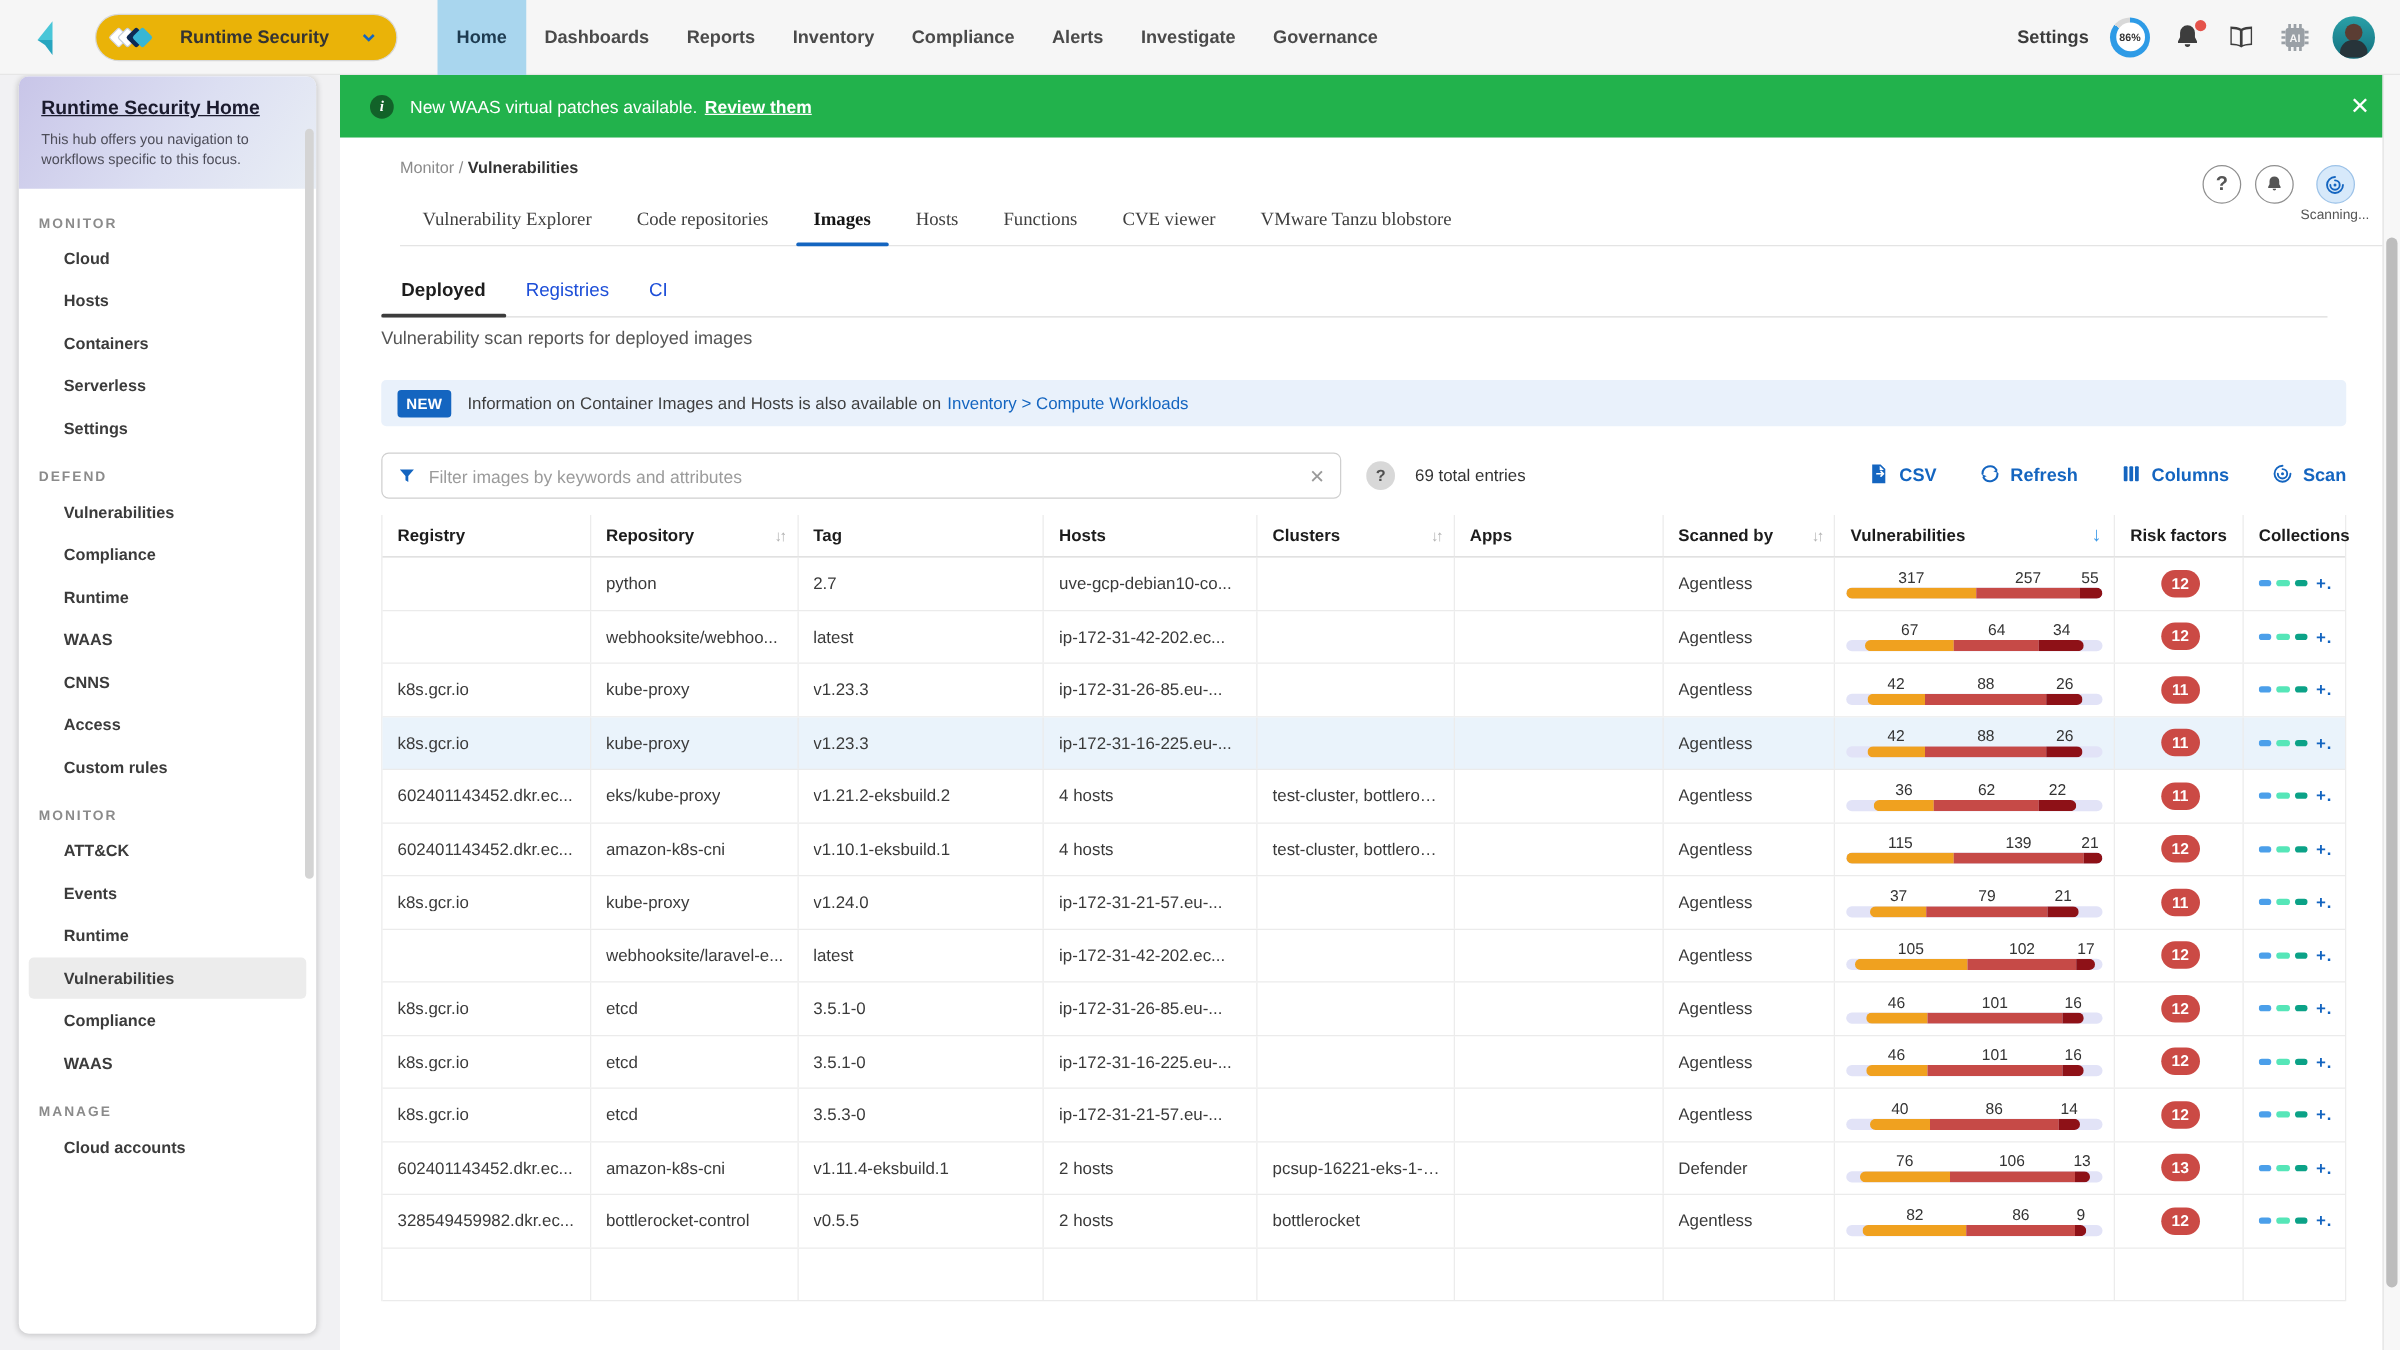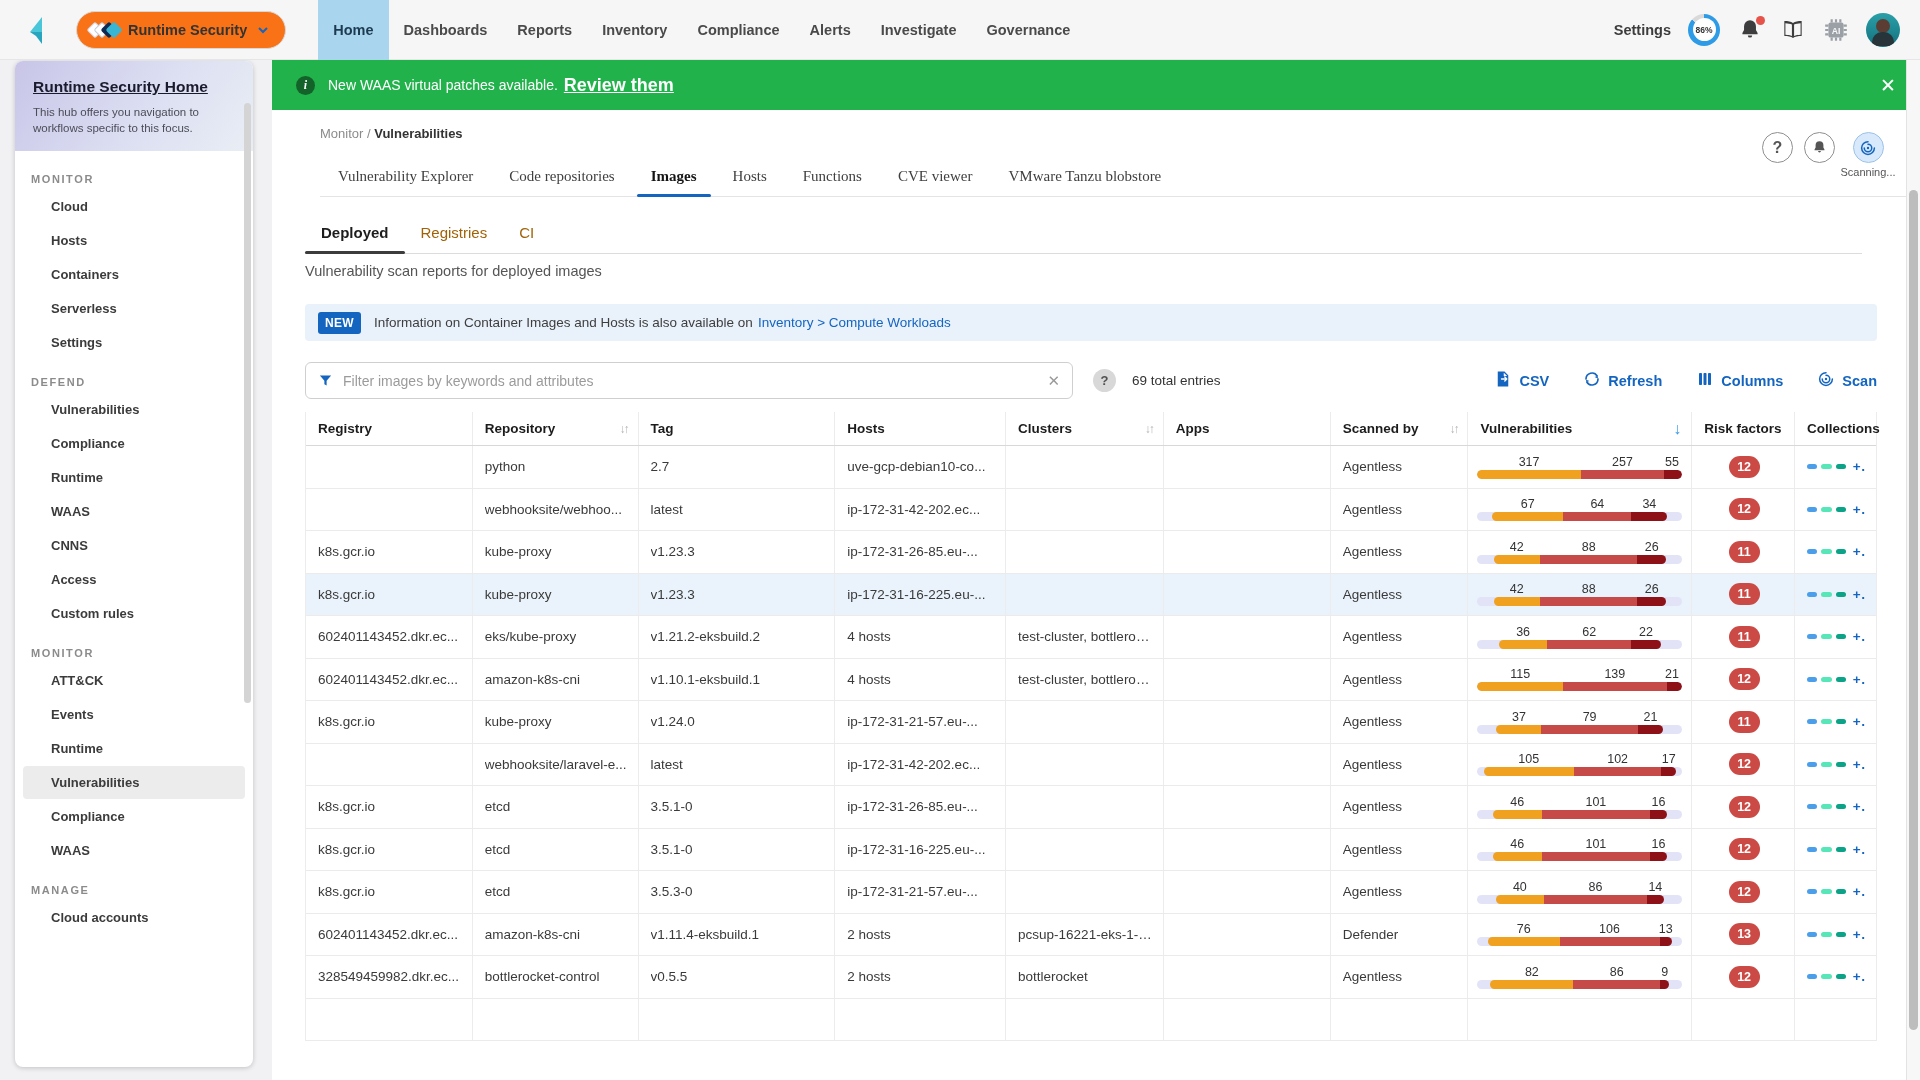--- a/index.html
+++ b/index.html
@@ -4,21 +4,21 @@
 <style>
   * { margin:0; padding:0; box-sizing:border-box; }
   html,body { width:1920px; height:1080px; overflow:hidden;
     font-family:"Liberation Sans", sans-serif; background:#f2f2f2; color:#333; }
   .app { position:relative; width:1920px; height:1080px; }
 
   
   .topnav { position:absolute; top:0; left:0; right:0; height:60px; background:#f6f6f6;
     border-bottom:1px solid #e6e6e6; display:flex; align-items:center; padding:0 20px; z-index:30; }
   .logo { width:26px; height:30px; margin-left:8px; flex:0 0 auto; }
-  .ctx-switch { display:flex; align-items:center; gap:8px; background:#f97316; border:1px solid #d8d8d8;
+  .ctx-switch { display:flex; align-items:center; gap:24px; background:#eab308; border:1px solid #d8d8d8;
     border-radius:19px; height:38px; padding:0 14px 0 12px; margin-left:22px; cursor:pointer; }
   .diamonds { display:flex; align-items:center; }
   .dia { width:12px; height:12px; transform:rotate(45deg); border-radius:2px; }
   .dia.o1 { background:#fff; border:1.5px solid #d3d5e0; }
   .dia.o2 { background:#fff; border:1.5px solid #c3ccd8; margin-left:-5px; }
   .dia.navy { background:#0e2a52; margin-left:-5px; }
   .dia.cyan { background:#38b6d4; margin-left:-7px; }
   .ctx-label { font-size:14.5px; font-weight:700; color:#333; white-space:nowrap; }
   .chev { color:var(--accent); width:16px; height:16px; }
   .main-nav { display:flex; align-items:center; margin-left:32px; height:100%; }
@@ -45,21 +45,21 @@
   .avatar .body { position:absolute; left:50%; top:19px; transform:translateX(-50%);
     width:22px; height:14px; border-radius:10px 10px 0 0; background:#27343a; }
 
   
   .banner { position:absolute; top:60px; left:272px; right:0; height:50px; background:var(--green);
     display:flex; align-items:center; padding:0 24px; color:#fff; z-index:20; }
   .banner .info-ic { width:19px; height:19px; border-radius:50%; background:rgba(0,0,0,.45);
     color:#fff; font-size:12px; font-weight:700; display:flex; align-items:center;
     justify-content:center; font-family:"Liberation Serif", serif; font-style:italic; }
   .banner-text { font-size:14px; margin-left:13px; }
-  .banner-link { font-size:18px; font-weight:700; text-decoration:underline; color:#fff;
+  .banner-link { font-size:14px; font-weight:700; text-decoration:underline; color:#fff;
     margin-left:6px; cursor:pointer; }
   .banner-close { margin-left:auto; font-size:19px; color:#fff; cursor:pointer; line-height:1;
     background:none; border:none; font-family:inherit; }
 
   
   .sidebar-col { position:absolute; top:60px; left:0; width:272px; bottom:0; background:#f1f1f3; }
   .sidebar-card { position:absolute; top:1px; left:15px; width:238px; height:1006px; background:#fff;
     border-radius:8px; box-shadow:0 1px 5px rgba(0,0,0,.2); overflow:hidden; }
   .sb-head { background:linear-gradient(125deg,#c8c5e8 0%, #dcdff2 55%, #e9eef5 100%); padding:17px 18px 15px; }
   .sb-title { font-size:15.5px; font-weight:700; color:#1b1b2e; text-decoration:underline; cursor:pointer; }
@@ -90,21 +90,21 @@
   .scan-label { font-size:11px; color:#555; margin-top:3px; white-space:nowrap; }
 
   .tabs { display:flex; margin:21px -43px 0 15px; padding-right:43px; border-bottom:1px solid #e4e4e4; }
   .tab { font-size:15px; color:#3f3f3f; padding:6px 18px 11px; cursor:pointer; position:relative;
     background:none; border:none; font-family:Liberation Serif, serif; white-space:nowrap; }
   .tab.active { color:#151515; font-weight:700; }
   .tab.active::after { content:""; position:absolute; left:4px; right:4px; bottom:-1px; height:3px;
     background:var(--accent); border-radius:2px; }
 
   .subtabs { display:flex; margin:23px 0 0 15px; border-bottom:1px solid #dcdcdc; width:1557px; margin-left:0; }
-  .subtab { font-size:15px; color:#a16207; padding:4px 16px 12px; cursor:pointer; position:relative;
+  .subtab { font-size:15px; color:#1d4ed8; padding:4px 16px 12px; cursor:pointer; position:relative;
     background:none; border:none; font-family:inherit; }
   .subtab.active { color:#1d1d1d; font-weight:700; }
   .subtab.active::after { content:""; position:absolute; left:0; right:0; bottom:-1px; height:3px;
     background:#3c3c3c; border-radius:2px; }
 
   .page-title { font-size:28px; font-weight:700; color:#2b2b2b; margin-top:27px; }
   .page-subtitle { font-size:14.5px; color:#555; margin-top:9px; }
 
   .new-banner { margin-top:25px; width:1572px; height:37px; background:#e9f1fb; border-radius:4px;
     display:flex; align-items:center; padding:0 13px; }

